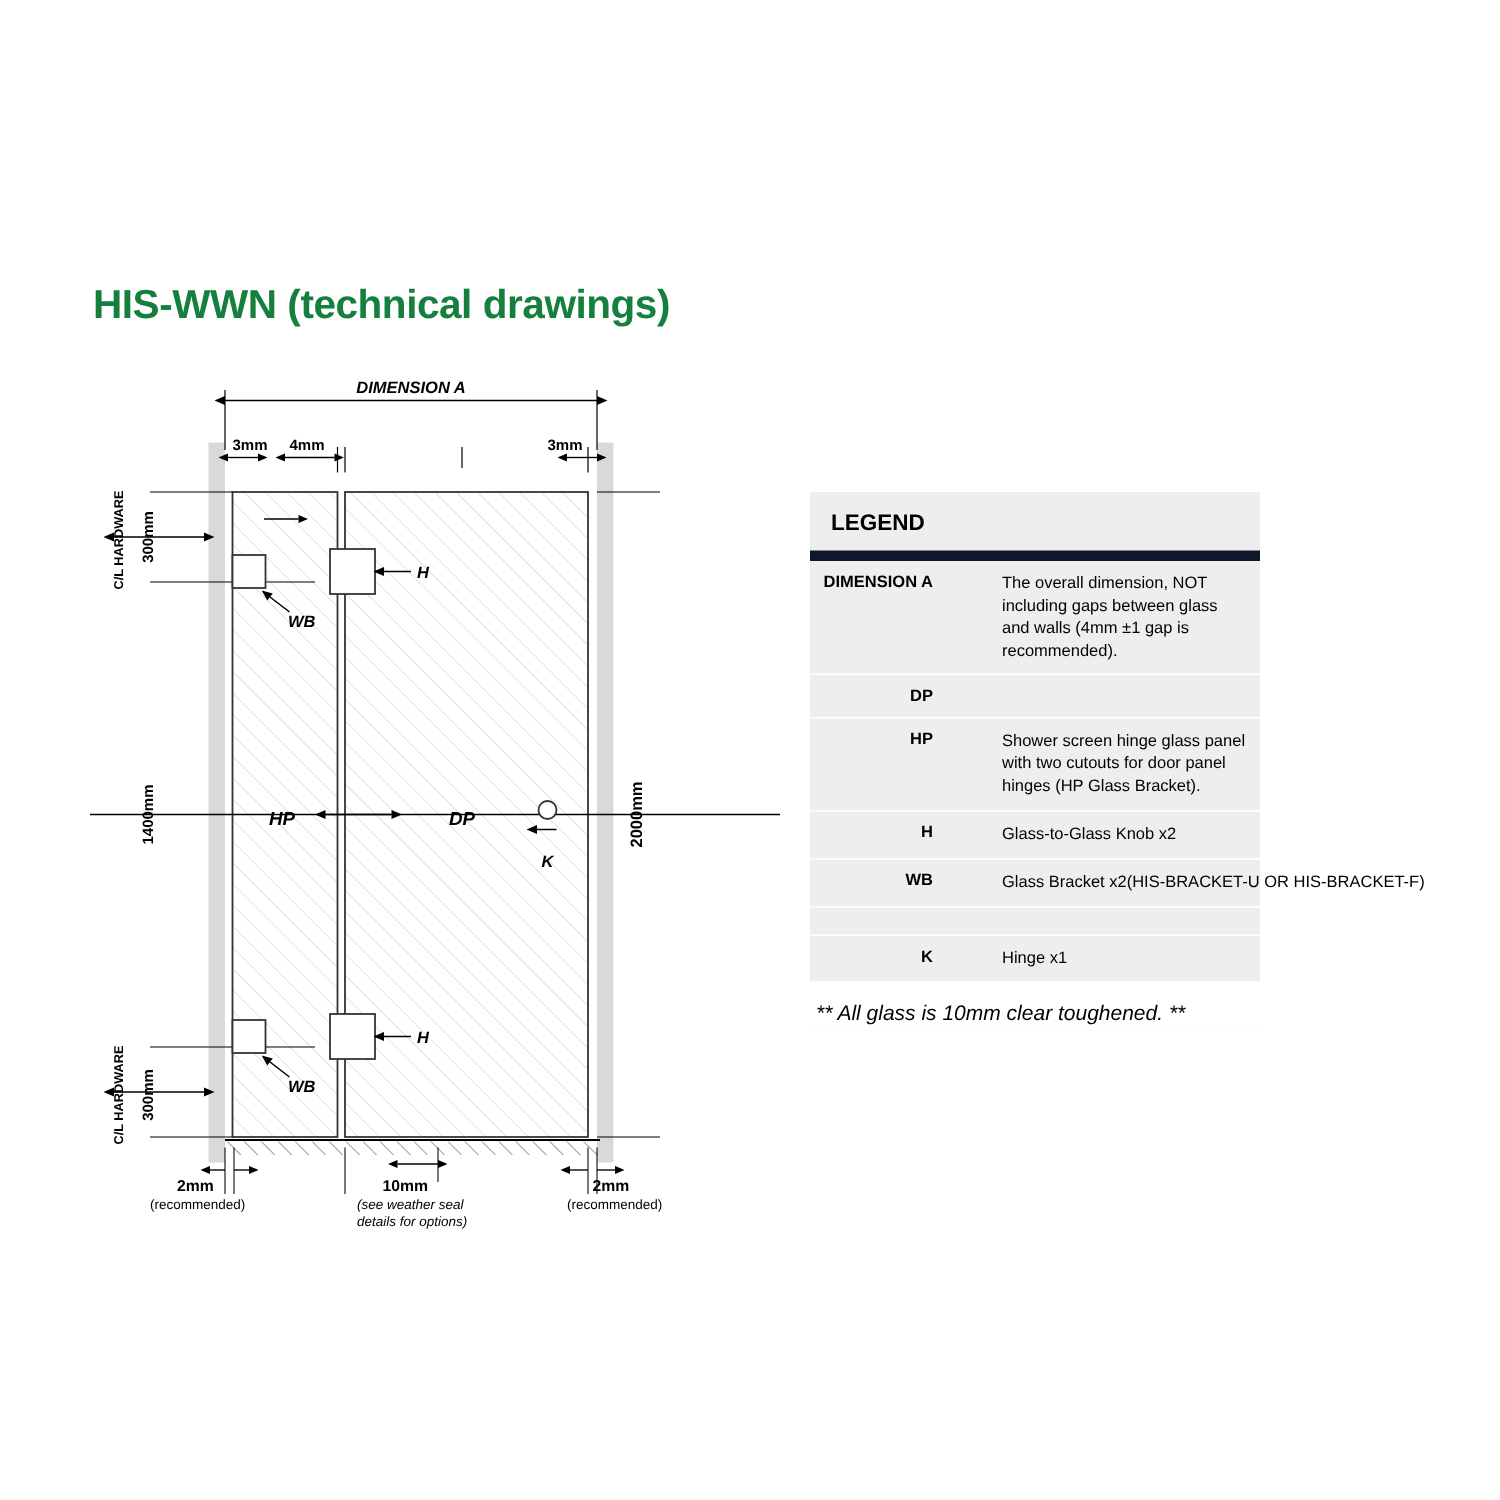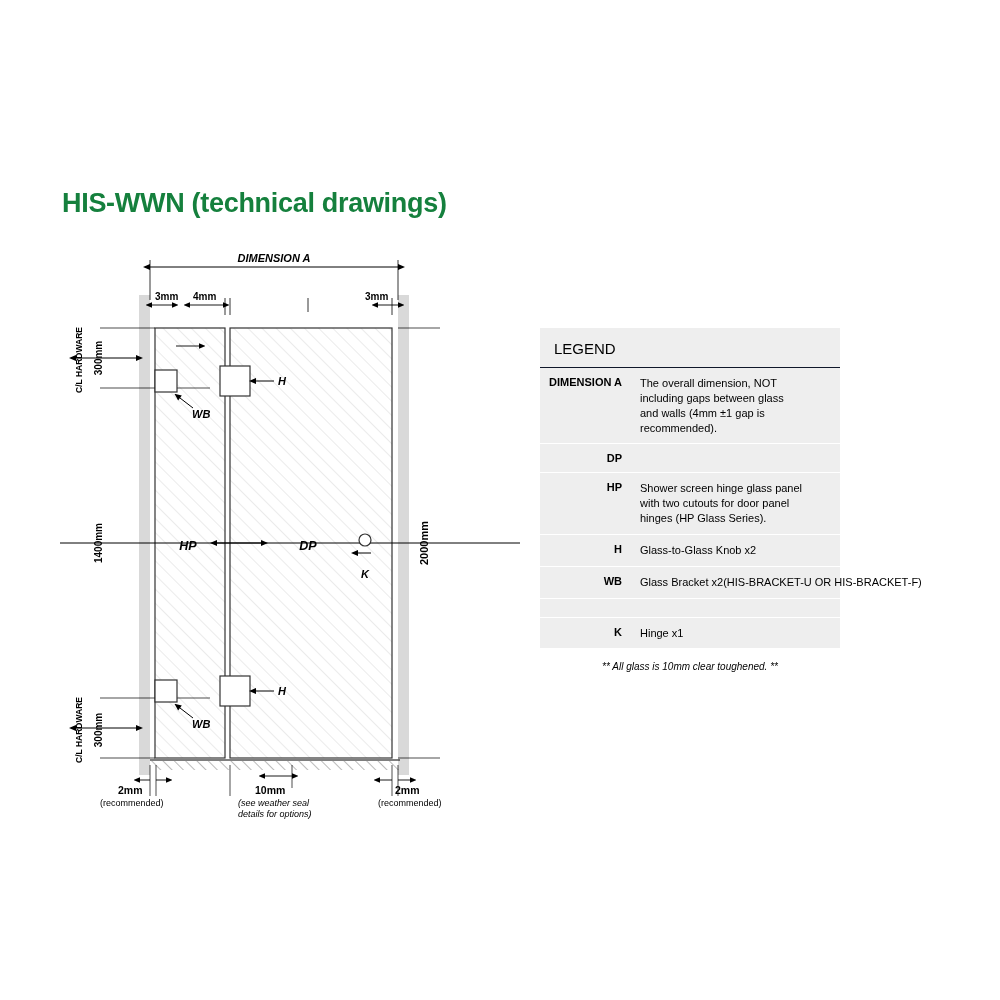--- a/index.html
+++ b/index.html
@@ -34,23 +34,23 @@
   .legend {
     position: absolute;
     left: 540px;
     top: 328px;
     width: 300px;
     background: #eeeeee;
     font-size: 11px;
   }
   .legend-title {
     font-size: 15px;
-    font-weight: normal;
+    font-weight: bold;
     padding: 12px 26px 10px 14px;
-    border-bottom: 1px solid #0f172a;
+    border-bottom: 7px solid #0f172a;
   }
   .legend-row {
     display: flex;
     border-bottom: 1px solid #ffffff;
     min-height: 26px;
   }
   .legend-row .key {
     width: 92px;
     flex: 0 0 92px;
     text-align: right;
@@ -59,31 +59,32 @@
     font-size: 11px;
     box-sizing: border-box;
   }
   .legend-row .desc {
     flex: 1;
     padding: 8px 8px 8px 8px;
     font-size: 11px;
     line-height: 1.35;
     box-sizing: border-box;
     white-space: pre-line;
+    margin-left: 28px;
   }
   .legend-row.wide .desc {
     white-space: nowrap;
   }
   .legend-row.spacer {
     min-height: 18px;
   }
   .legend-note {
-    font-size: 10px;
+    font-size: 14px;
     font-style: italic;
-    text-align: center;
+    text-align: left;
     padding: 12px 4px 4px 4px;
     background: #ffffff;
   }
   svg text {
     font-family: "Liberation Sans", sans-serif;
   }
 </style>
 </head>
 <body>
 
@@ -208,21 +209,21 @@
 and walls (4mm ±1 gap is
 recommended).</div>
   </div>
   <div class="legend-row">
     <div class="key">DP</div>
   </div>
   <div class="legend-row">
     <div class="key">HP</div>
     <div class="desc">Shower screen hinge glass panel
 with two cutouts for door panel
-hinges (HP Glass Series).</div>
+hinges (HP Glass Bracket).</div>
   </div>
   <div class="legend-row">
     <div class="key">H</div>
     <div class="desc">Glass-to-Glass Knob x2</div>
   </div>
   <div class="legend-row wide">
     <div class="key">WB</div>
     <div class="desc">Glass Bracket x2(HIS-BRACKET-U OR HIS-BRACKET-F)</div>
   </div>
   <div class="legend-row spacer">

